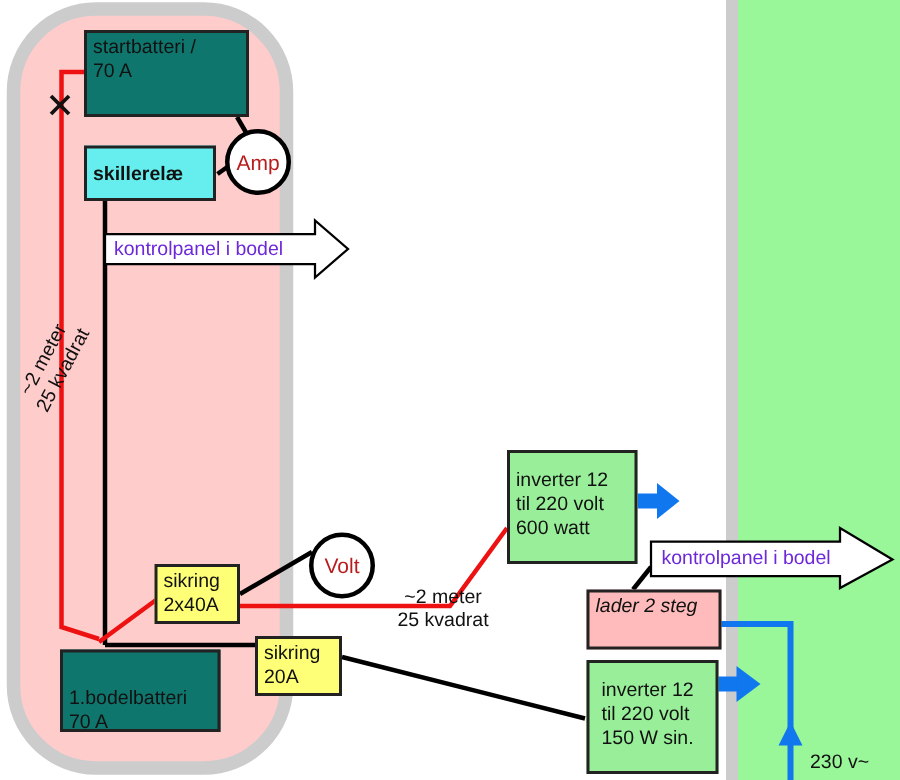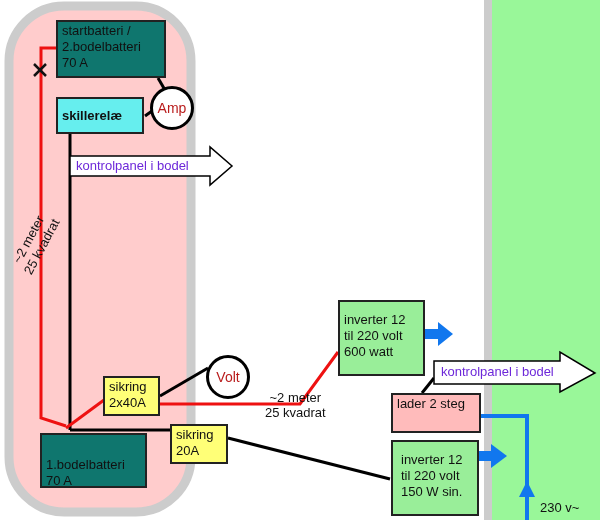--- a/index.html
+++ b/index.html
@@ -3,21 +3,21 @@
 <meta charset="utf-8">
 <style>
   html,body{margin:0;padding:0;background:#fff;}
   body{width:600px;height:520px;position:relative;overflow:hidden;font-family:"Liberation Sans",sans-serif;}
   svg{position:absolute;left:0;top:0;}
   .box{position:absolute;border:2px solid #222;box-sizing:border-box;font-size:13px;line-height:16px;color:#111;padding:1px 4px;}
   .blue{background:#0f766e;}
   .cyan{background:#66eeee;font-weight:bold;}
   .yellow{background:#ffff77;}
   .green{background:#99ee99;}
-  .pink{background:#ffbbbb;}
+  .pink{background:#ffbbbb;font-style:italic;}
   .circle{position:absolute;border:3px solid #000;border-radius:50%;background:#fff;box-sizing:border-box;display:flex;align-items:center;justify-content:center;font-size:14px;color:#b91c1c;}
   .lbl{position:absolute;font-size:13px;line-height:15px;color:#111;}
   .arrowtext{position:absolute;font-size:13px;color:#6d28d9;}
 </style>
 </head>
 <body>
 
 <svg width="600" height="520">
 
   <rect x="484" y="0" width="8" height="520" fill="#cccccc"></rect>
@@ -59,21 +59,20 @@
     <rect x="478" y="451" width="15" height="10" fill="#1177ee"></rect>
     <polygon points="491,444 507,456 491,468" fill="#1177ee"></polygon>
   </g>
 
   <polygon points="70,156 210,156 210,147 232,166 210,185 210,176 70,176" fill="#fff" stroke="#000" stroke-width="1.5"></polygon>
   <polygon points="434,361 560,361 560,352 595,373 560,392 560,384 434,384" fill="#fff" stroke="#000" stroke-width="1.5"></polygon>
 </svg>
 
 <div class="box blue" style="left:56px;top:20px;width:110px;height:58px;">
   <div>startbatteri /</div>
-  <div>2.bodelbatteri</div>
   <div>70 A</div>
 </div>
 
 <div class="box cyan" style="left:56px;top:97px;width:88px;height:37px;padding-top:9px;">
   <div>skillerelæ</div>
 </div>
 
 <div class="circle" style="left:150px;top:86px;width:44px;height:44px;">
   <span>Amp</span>
 </div>

